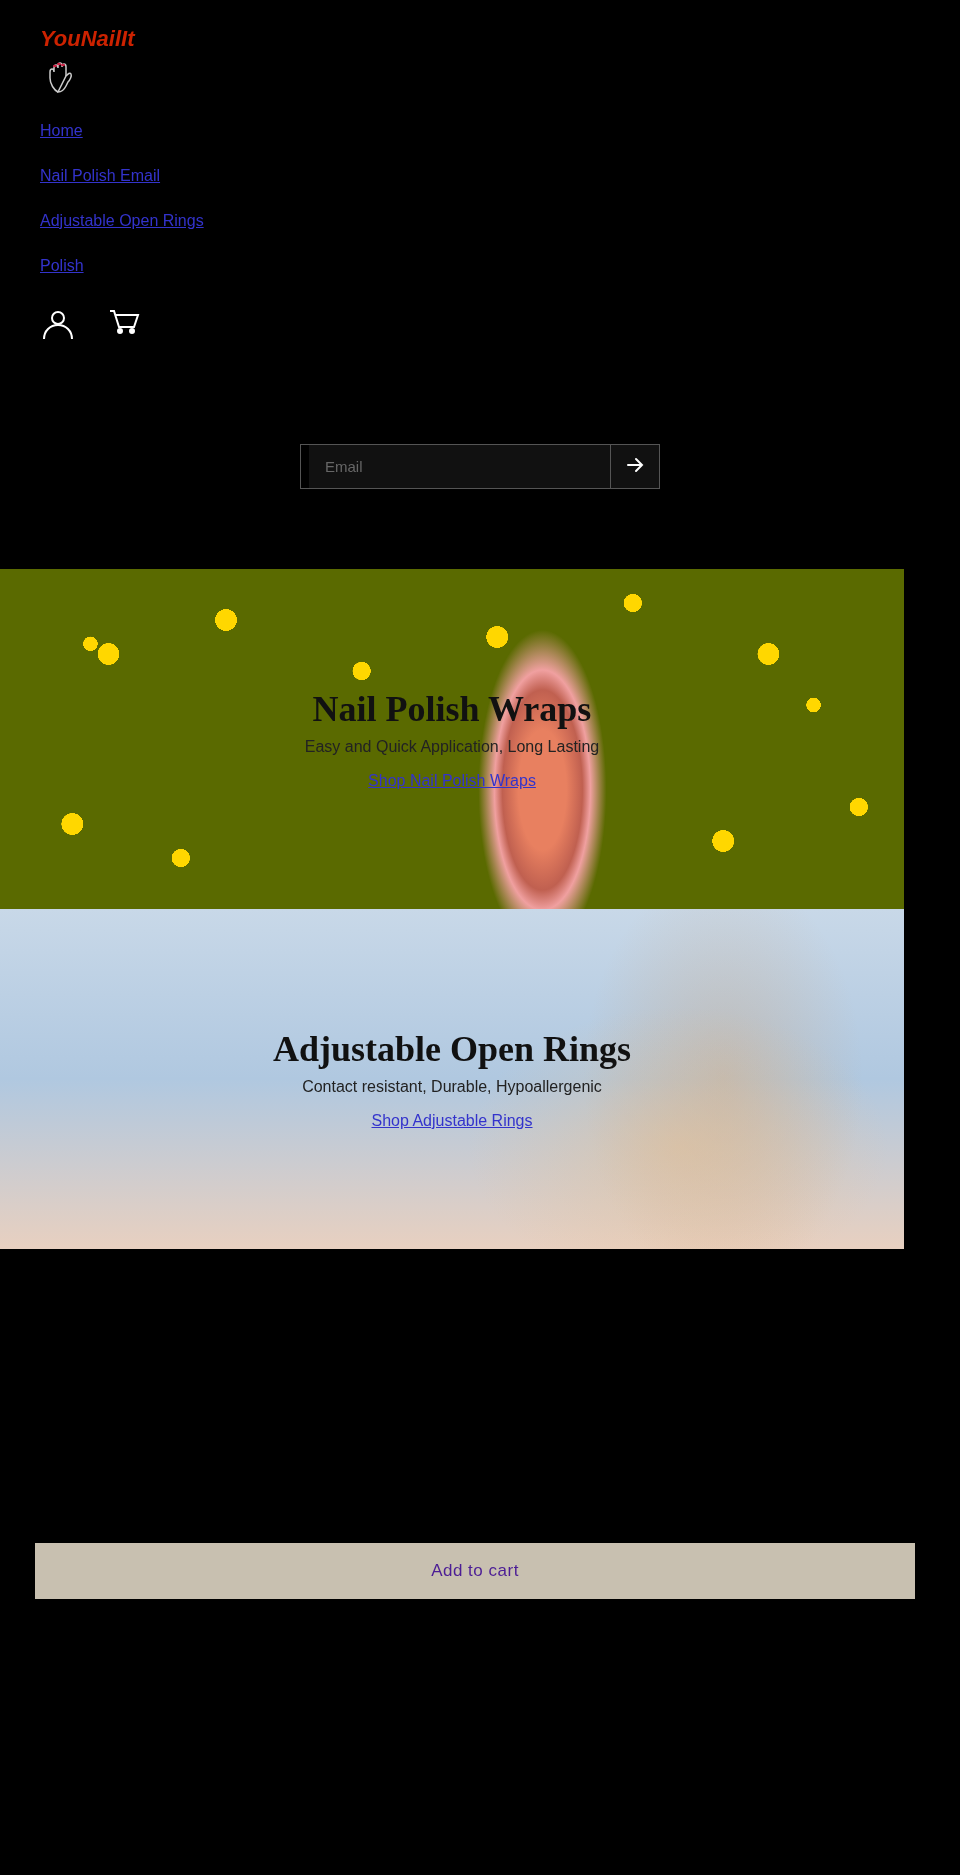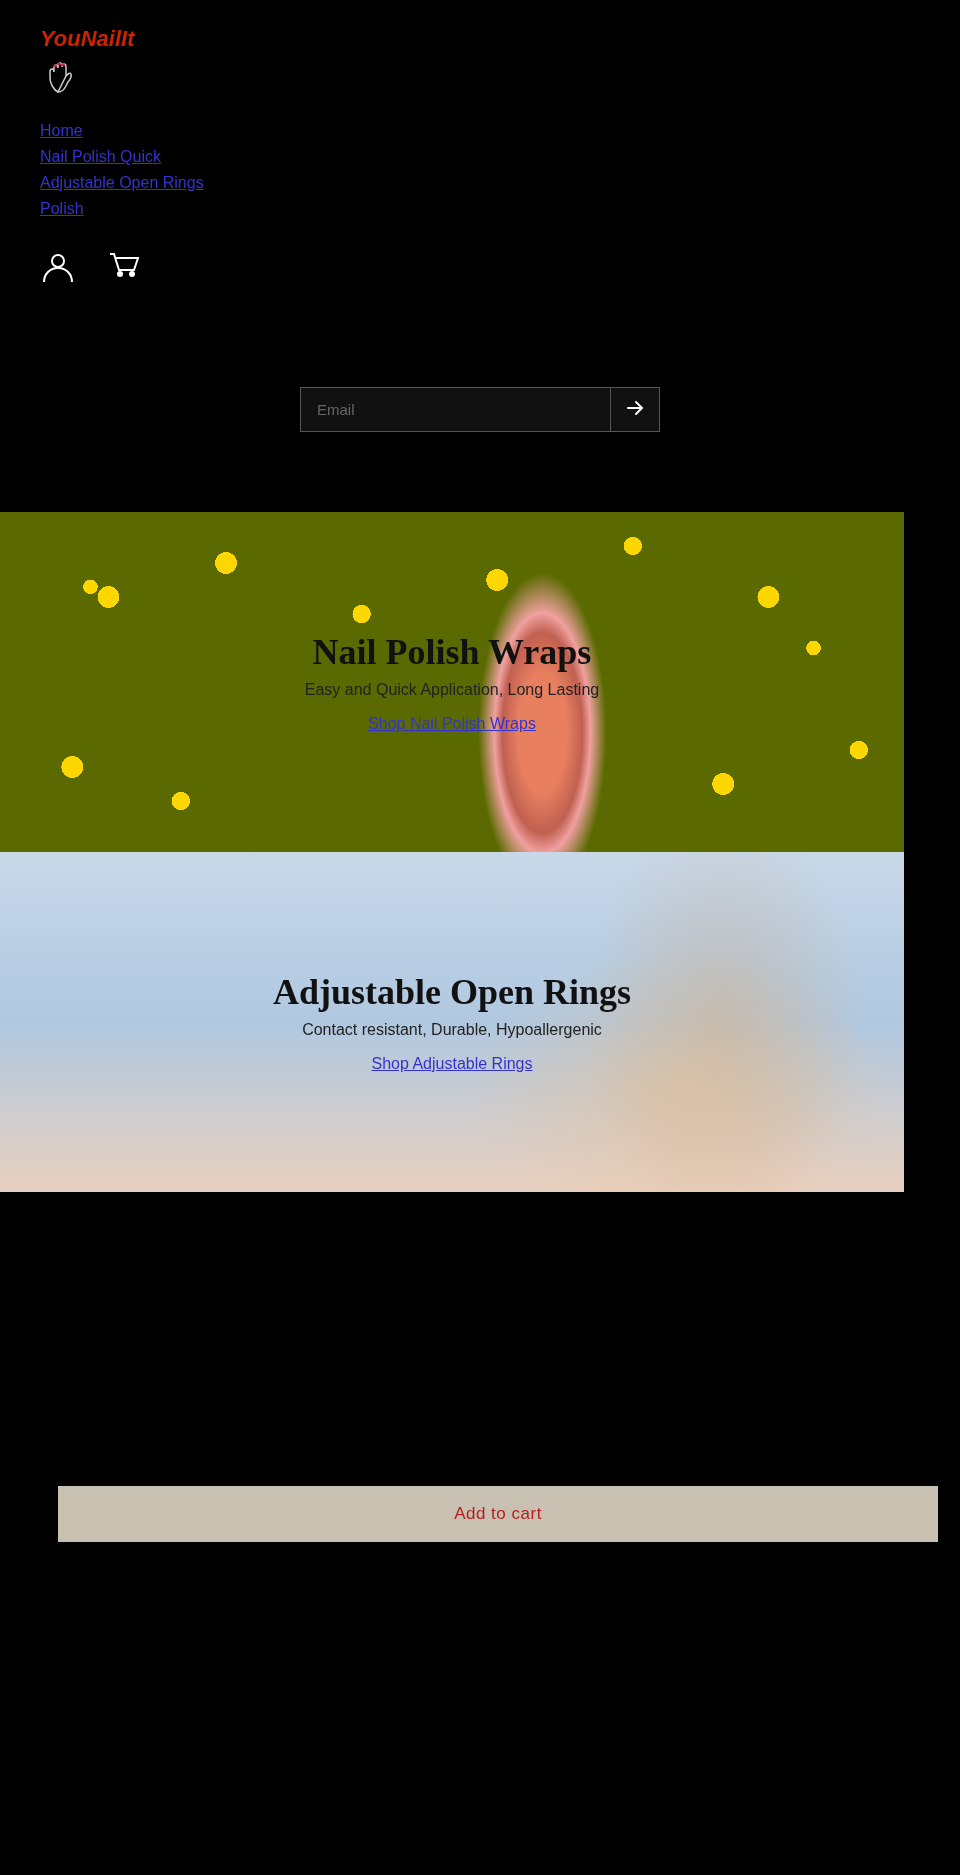--- a/index.html
+++ b/index.html
@@ -26,21 +26,21 @@
       margin-top: 4px;
     }
     .logo-icon svg {
       width: 44px;
       height: 44px;
     }
 
     nav {
       display: flex;
       flex-direction: column;
-      gap: 8px;
+      gap: 27px;
       margin-bottom: 30px;
     }
     nav a {
       color: #3333cc;
       text-decoration: underline;
       font-size: 16px;
       cursor: pointer;
     }
 
     .header-icons {
@@ -75,20 +75,21 @@
       border: 1px solid #555;
     }
     .email-input {
       flex: 1;
       background: #111;
       border: none;
       padding: 12px 16px;
       color: #aaa;
       font-size: 15px;
       outline: none;
+      margin-left: 8px;
     }
     .email-input::placeholder {
       color: #666;
     }
     .email-submit {
       background: #111;
       border: none;
       border-left: 1px solid #555;
       padding: 10px 14px;
       cursor: pointer;
@@ -174,23 +175,23 @@
     .black-section {
       background: #000;
       height: 380px;
       display: flex;
       flex-direction: column;
       justify-content: flex-end;
       padding-bottom: 30px;
     }
 
     .add-to-cart-btn {
-      margin: 0 58px;
+      margin: 0 35px;
       background: #c8c0b0;
-      color: #b91c1c;
+      color: #4c1d95;
       border: none;
       padding: 18px;
       font-size: 17px;
       cursor: pointer;
       width: calc(100% - 80px);
       letter-spacing: 0.5px;
     }
   </style>
 </head>
 <body>
@@ -211,21 +212,21 @@
             <ellipse cx="19" cy="10" rx="2" ry="1.2" fill="#cc2244" stroke="none"></ellipse>
             <ellipse cx="23" cy="11" rx="2" ry="1.2" fill="#cc2244" stroke="none"></ellipse>
           </g>
         </svg>
       </div>
     </div>
   </div>
 
   <nav>
     <a>Home</a>
-    <a>Nail Polish Quick</a>
+    <a>Nail Polish Email</a>
     <a>Adjustable Open Rings</a>
     <a>Polish</a>
   </nav>
 
   <div class="header-icons">
     <button class="header-icon-btn">
       <svg viewBox="0 0 36 36">
         <circle cx="18" cy="13" r="6" stroke="#fff" stroke-width="2"></circle>
         <path d="M4 34 C4 26 10 20 18 20 C26 20 32 26 32 34" stroke="#fff" stroke-width="2"></path>
       </svg>

